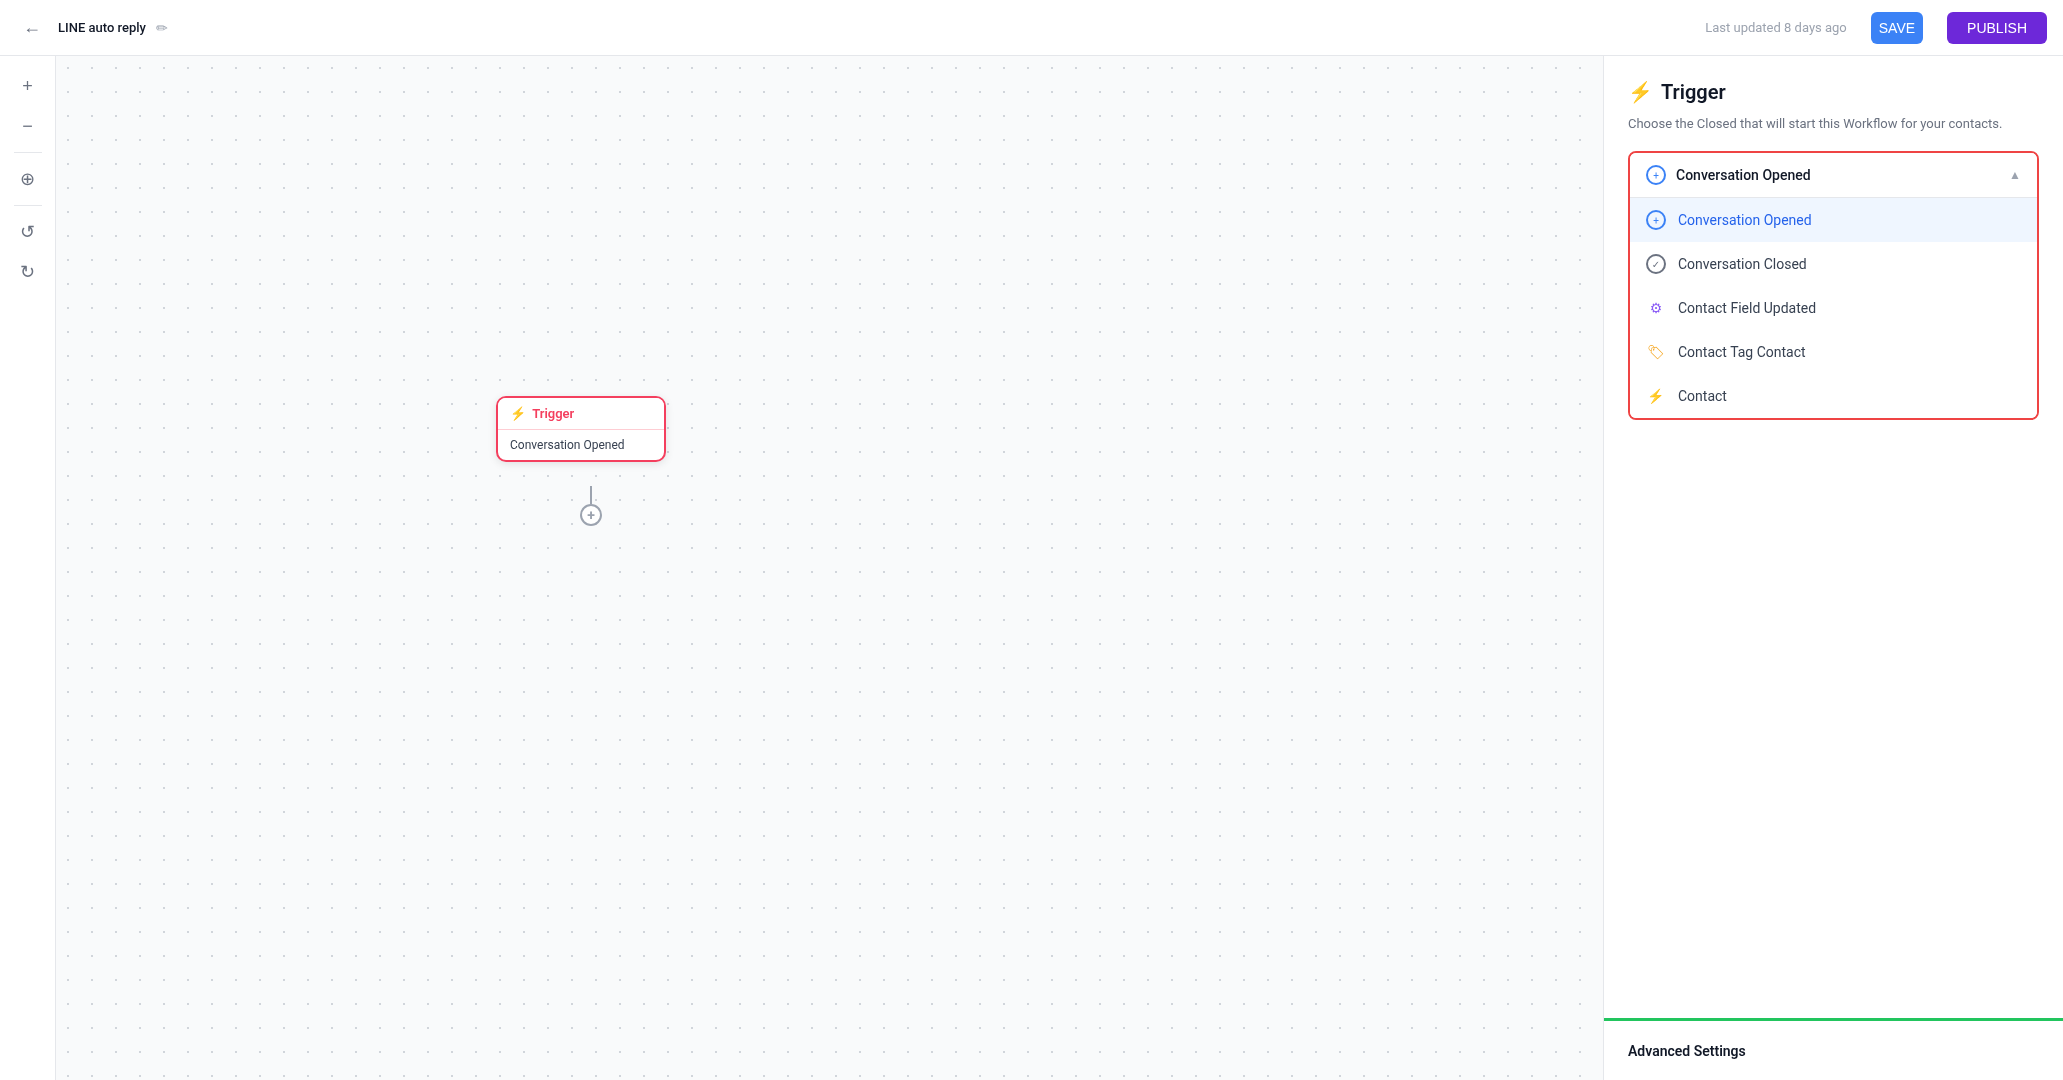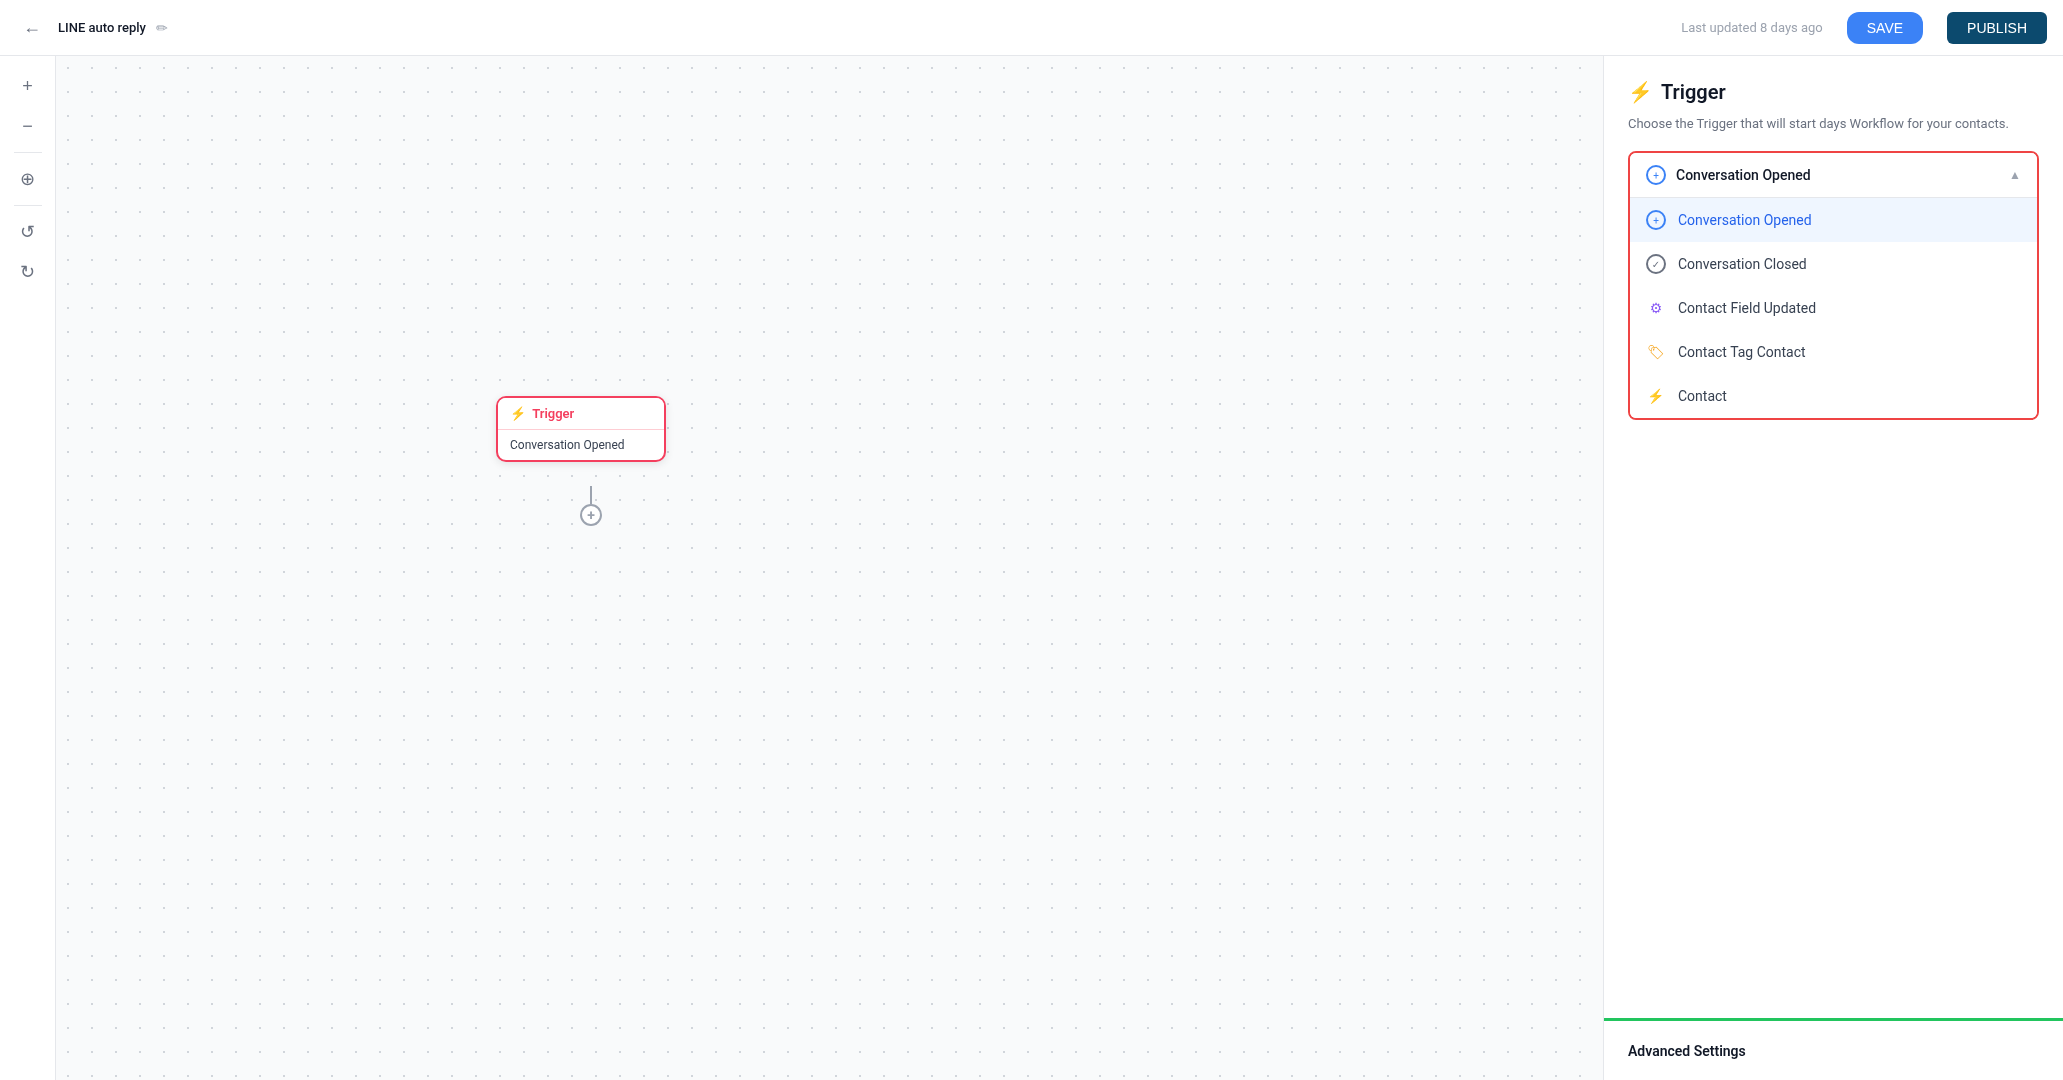--- a/index.html
+++ b/index.html
@@ -46,28 +46,28 @@
       gap: 24px;
     }
     .last-updated {
       font-size: 13px;
       color: #9ca3af;
     }
     .btn-save {
       background: #3b82f6;
       color: #fff;
       border: none;
-      border-radius: 12px;
-      padding: 8px 20px;
+      border-radius: 6px;
+      padding: 8px 8px;
       font-size: 14px;
       font-weight: 500;
       cursor: pointer;
     }
     .btn-publish {
-      background: #0c4a6e;
+      background: #6d28d9;
       color: #fff;
       border: none;
       border-radius: 6px;
       padding: 8px 20px;
       font-size: 14px;
       font-weight: 500;
       cursor: pointer;
     }
 
     
@@ -366,21 +366,21 @@
   </div>
 
   <div class="right-panel">
     <div class="panel-content">
 
       <div class="panel-title-row">
         <span class="lightning-icon">⚡</span>
         <span class="panel-title">Trigger</span>
       </div>
 
-      <p class="panel-subtitle">Choose the Trigger that will start days Workflow for your contacts.</p>
+      <p class="panel-subtitle">Choose the Closed that will start this Workflow for your contacts.</p>
 
       <div class="dropdown-container">
 
         <div class="dropdown-selected">
           <div class="dropdown-selected-left">
             <div class="icon-conversation-opened">
               <span>+</span>
             </div>
             <span class="dropdown-selected-text">Conversation Opened</span>
           </div>

